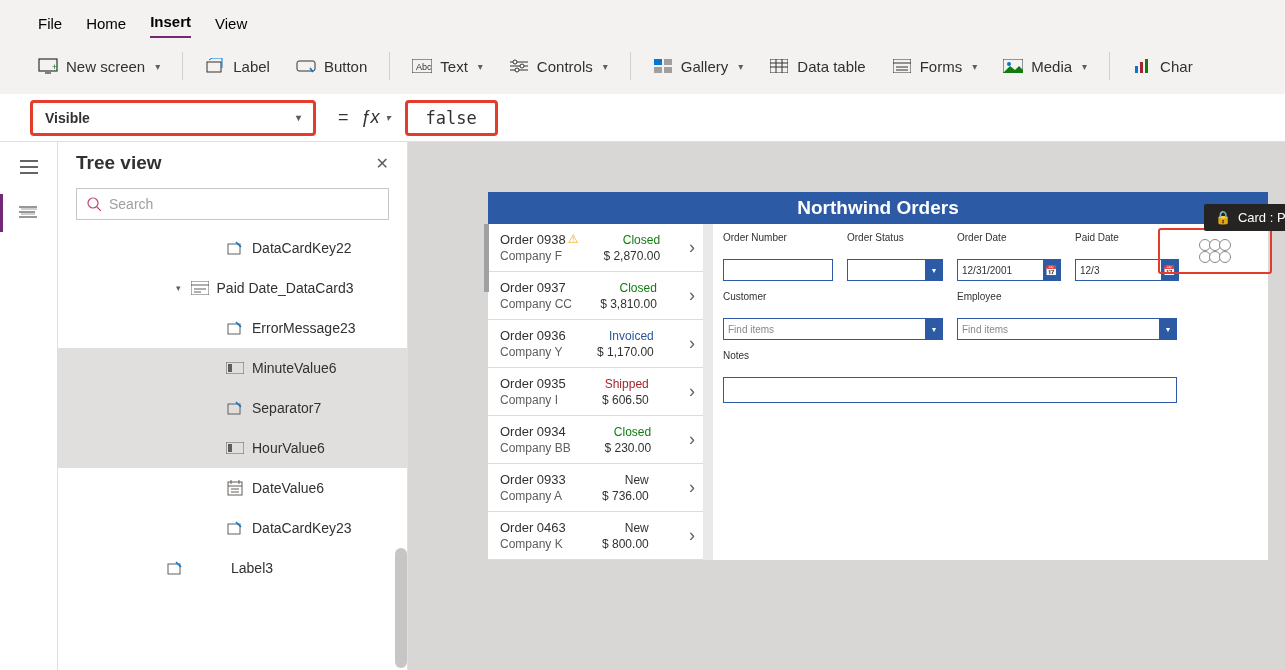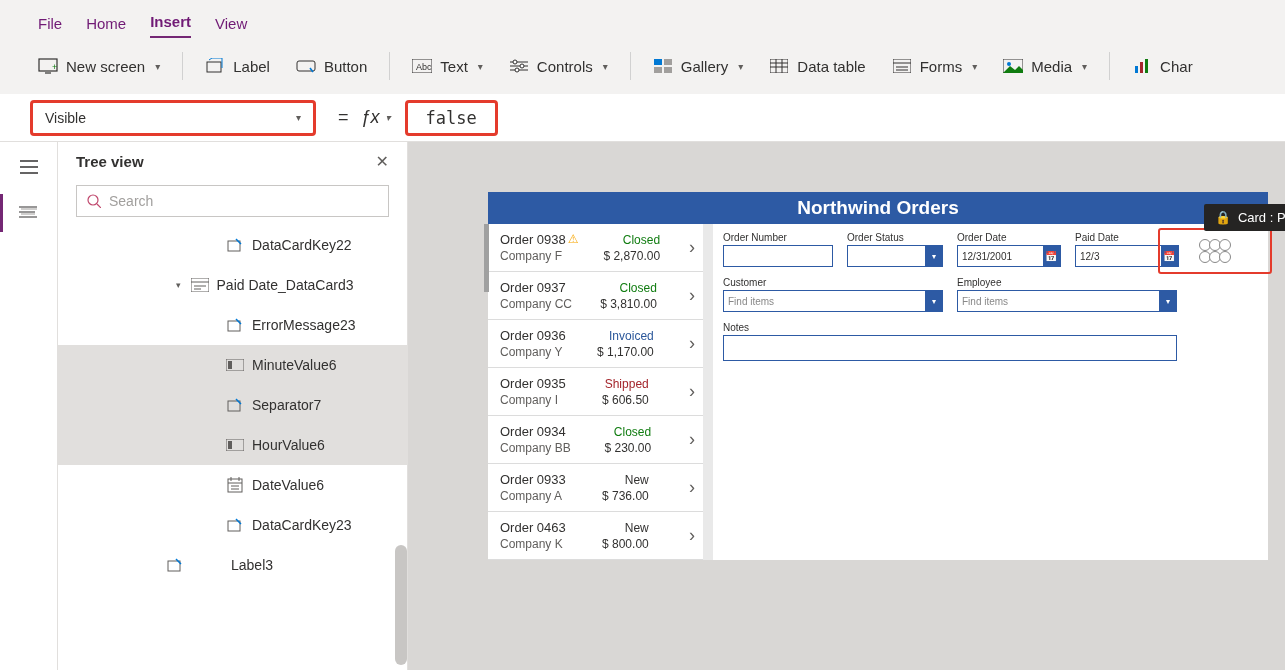--- a/index.html
+++ b/index.html
@@ -20,21 +20,21 @@
       align-items: flex-end;
       padding: 0 38px;
       height: 38px;
       gap: 24px;
       background: #f3f2f1;
       font-size: 15px;
     }
     .menu-item {
       padding: 8px 0 6px 0;
       cursor: pointer;
-      color: #701a75;
+      color: #000000;
     }
     .menu-item.active {
       font-weight: 600;
       border-bottom: 2px solid #742774;
     }
 
     
     .toolbar {
       display: flex;
       align-items: center;
@@ -83,20 +83,21 @@
       display: flex;
       align-items: center;
       justify-content: space-between;
       width: 286px;
       height: 36px;
       padding: 0 12px;
       background: #fff;
       border: 3px solid #e43b2c;
       border-radius: 4px;
       margin-right: 10px;
+      font-weight: bold;
     }
     .equals { font-size: 18px; color: #323130; margin: 0 12px; }
     .fx {
       font-style: italic;
       font-size: 18px;
       color: #323130;
       display: flex;
       align-items: center;
       gap: 4px;
     }
@@ -155,21 +156,21 @@
       display: flex;
       flex-direction: column;
       overflow: hidden;
     }
     .tree-header {
       display: flex;
       align-items: center;
       justify-content: space-between;
       padding: 10px 18px 10px 18px;
     }
-    .tree-header h2 { font-size: 15px; font-weight: 600; }
+    .tree-header h2 { font-size: 19px; font-weight: 600; }
     .tree-close { font-size: 16px; cursor: pointer; color: #605e5c; }
 
     .tree-search {
       display: flex;
       align-items: center;
       border: 1px solid #c8c6c4;
       height: 32px;
       margin: 4px 18px 8px 18px;
       padding: 0 10px;
       color: #a19f9d;
@@ -268,21 +269,21 @@
     .order-chev { font-size: 18px; color: #605e5c; margin-left: 4px; }
 
     .detail-form {
       flex: 1;
       background: #fff;
       margin-left: 10px;
       padding: 8px 10px 20px 10px;
       position: relative;
     }
     .form-row { display: flex; gap: 14px; margin-bottom: 10px; }
-    .form-field { display: flex; flex-direction: column; gap: 2px; }
+    .form-field { display: flex; flex-direction: column; gap: 16px; }
     .form-label { font-size: 10px; color: #323130; }
     .form-input {
       border: 1px solid #2d5aa4;
       height: 22px;
       font-size: 10px;
       padding: 0 4px;
       display: flex;
       align-items: center;
       justify-content: space-between;
       background: #fff;

